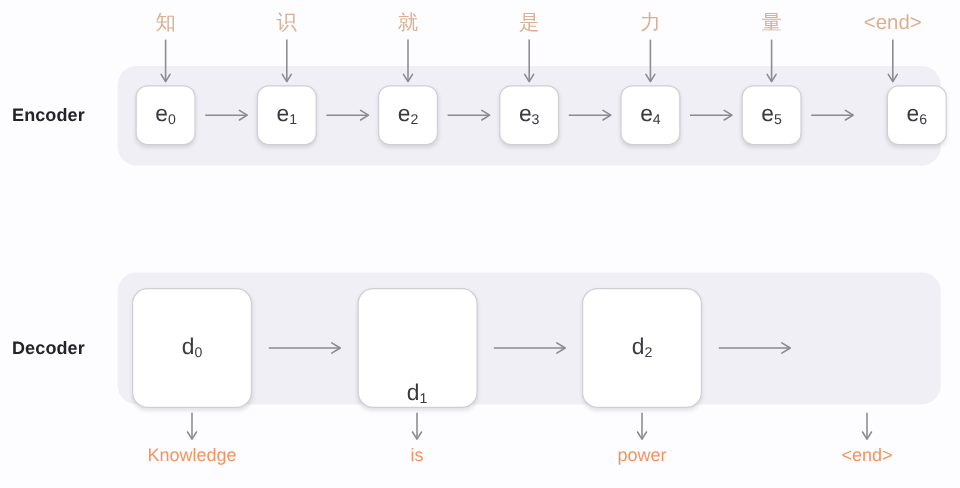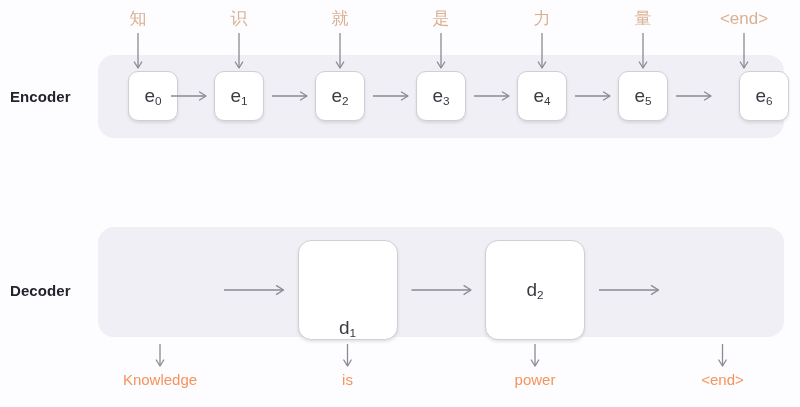--- a/index.html
+++ b/index.html
@@ -140,21 +140,21 @@
   <div class="row-label" id="decoder-label">Decoder</div>
 
   <div class="token-in" id="in-0" style="left: 78px; width: 120px;">知</div>
   <div class="token-in" id="in-1" style="left: 179px; width: 120px;">识</div>
   <div class="token-in" id="in-2" style="left: 280px; width: 120px;">就</div>
   <div class="token-in" id="in-3" style="left: 381px; width: 120px;">是</div>
   <div class="token-in" id="in-4" style="left: 482px; width: 120px;">力</div>
   <div class="token-in" id="in-5" style="left: 583px; width: 120px;">量</div>
   <div class="token-in" id="in-6" style="left: 684px; width: 120px;">&lt;end&gt;</div>
 
-  <div class="cell enc" id="enc-0" style="left: 128px;">
+  <div class="cell enc" id="enc-0" style="left: 113px;">
       <span>e<span class="sub">0</span></span>
     </div>
   <div class="cell enc" id="enc-1" style="left: 214px;">
       <span>e<span class="sub">1</span></span>
     </div>
   <div class="cell enc" id="enc-2" style="left: 315px;">
       <span>e<span class="sub">2</span></span>
     </div>
   <div class="cell enc" id="enc-3" style="left: 416px;">
       <span>e<span class="sub">3</span></span>
@@ -162,20 +162,23 @@
   <div class="cell enc" id="enc-4" style="left: 517px;">
       <span>e<span class="sub">4</span></span>
     </div>
   <div class="cell enc" id="enc-5" style="left: 618px;">
       <span>e<span class="sub">5</span></span>
     </div>
   <div class="cell enc" id="enc-6" style="left: 739px;">
       <span>e<span class="sub">6</span></span>
     </div>
 
+  <div class="cell dec" id="dec-0" style="left: 110px;">
+      <span>d<span class="sub">0</span></span>
+    </div>
   <div class="cell dec" id="dec-1" style="left: 297.5px; align-items: flex-end;">
       <span>d<span class="sub">1</span></span>
     </div>
   <div class="cell dec" id="dec-2" style="left: 485px;">
       <span>d<span class="sub">2</span></span>
     </div>
 
   <div class="token-out" id="out-0" style="left: 80px; width: 160px;">Knowledge</div>
   <div class="token-out" id="out-2" style="left: 455px; width: 160px;">power</div>
   <div class="token-out" id="out-1" style="left: 267.5px; width: 160px;">is</div>

